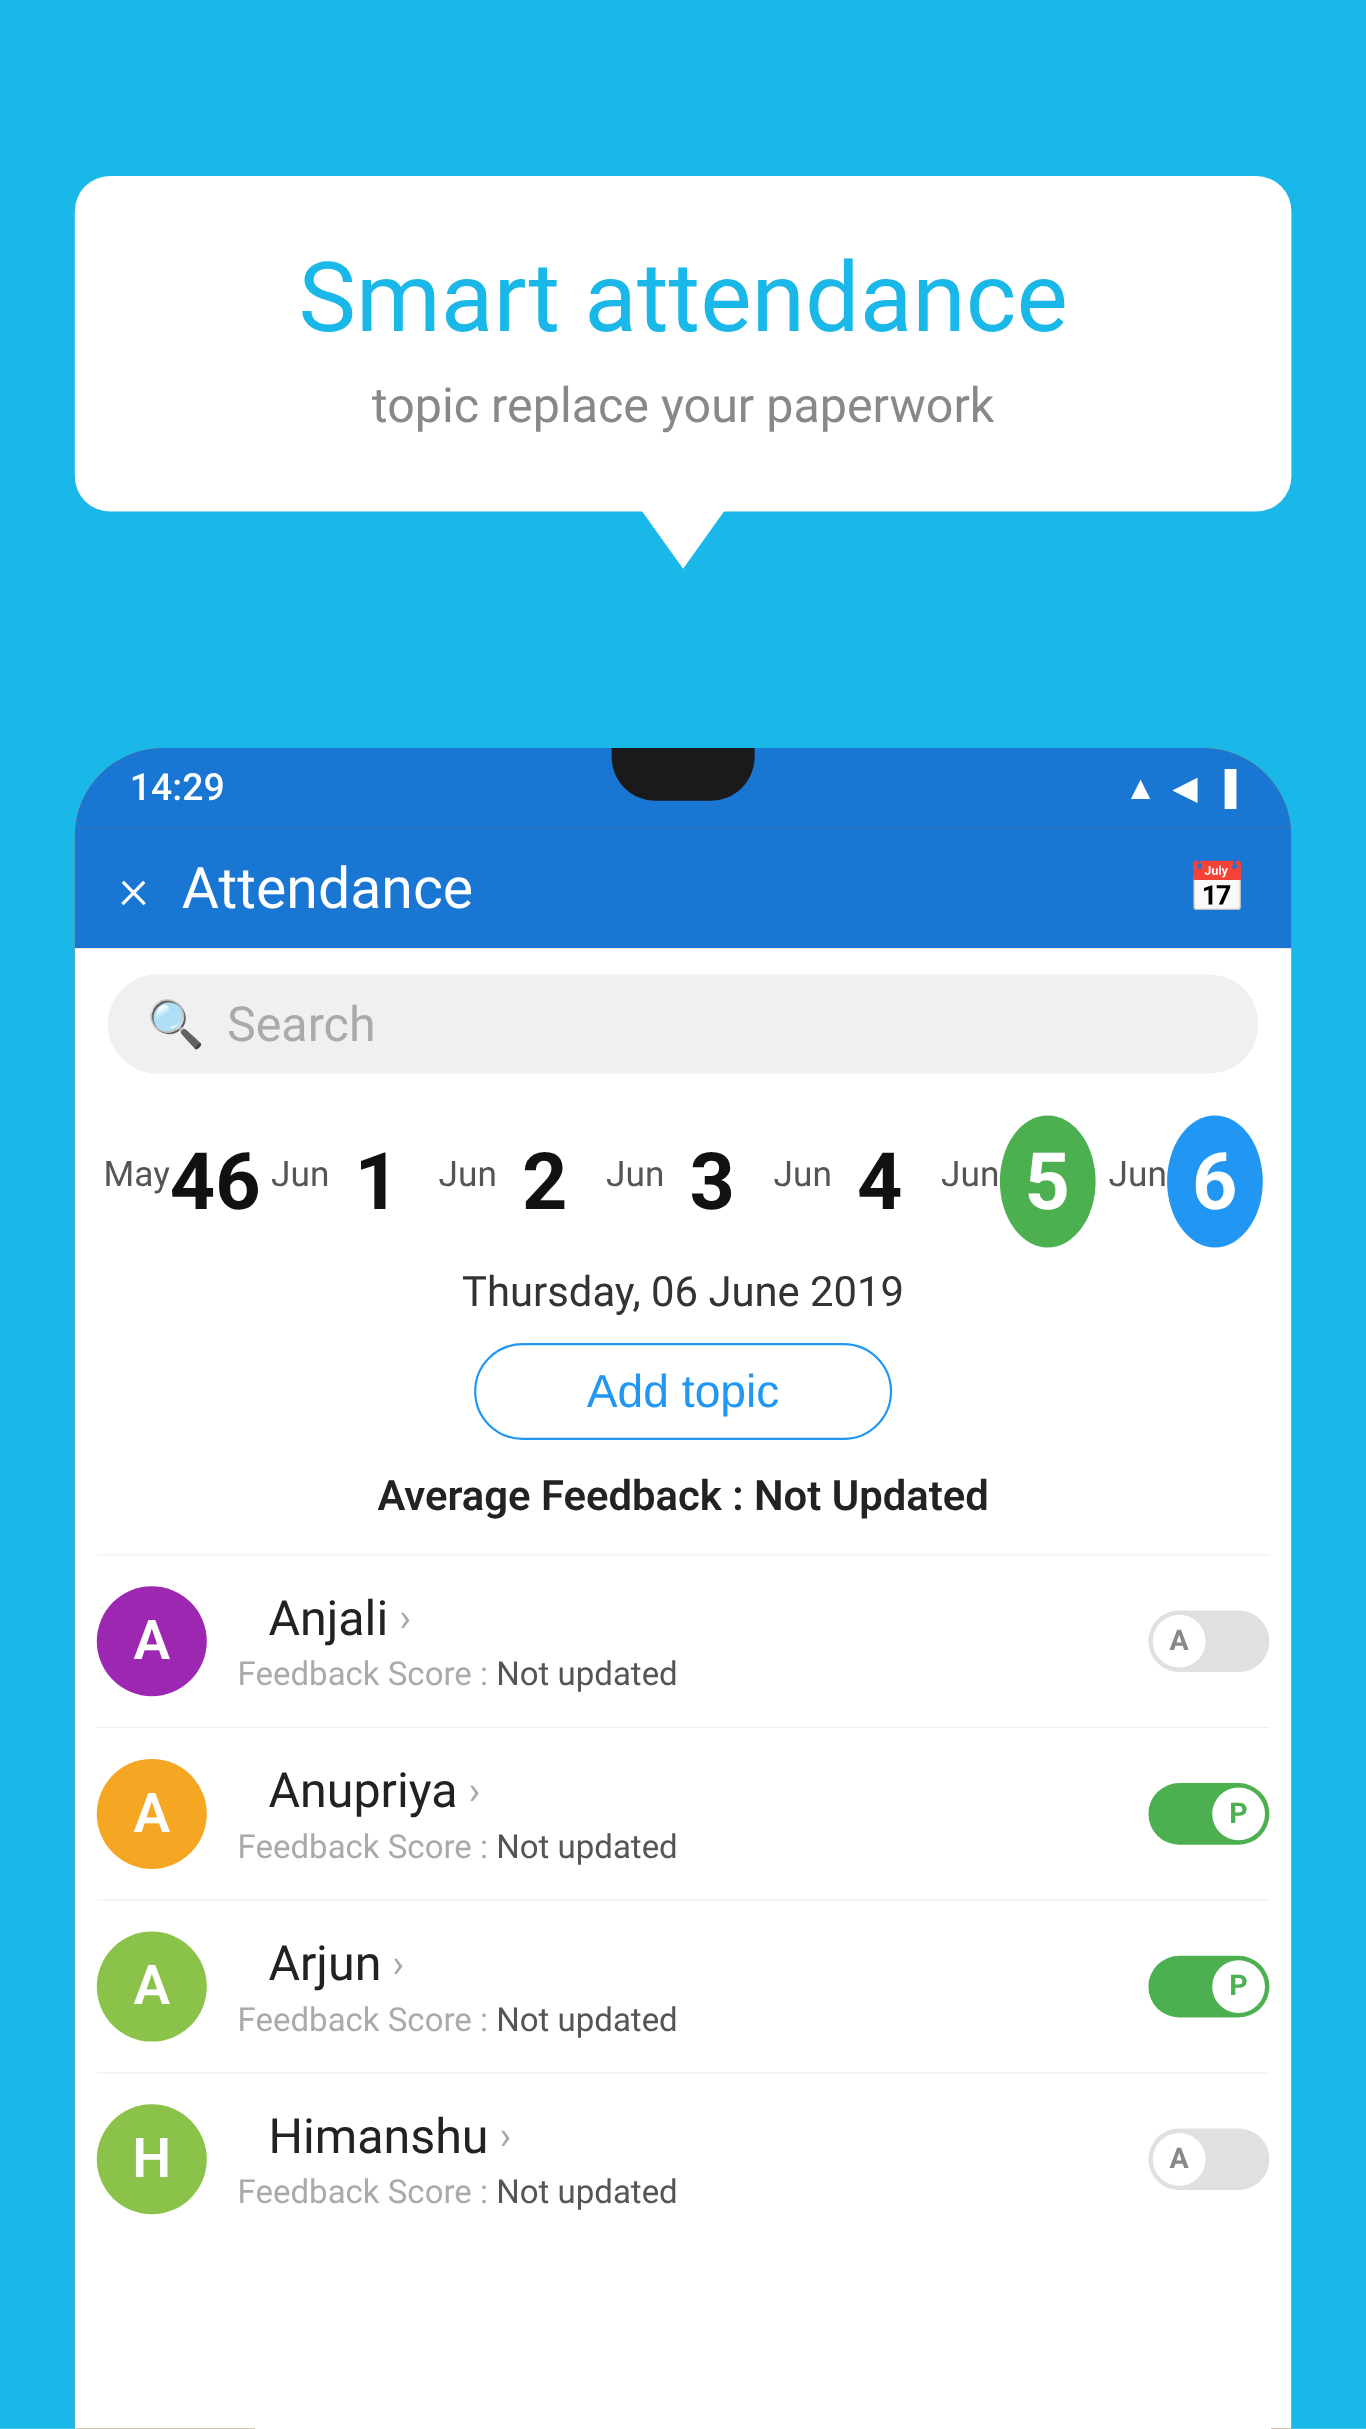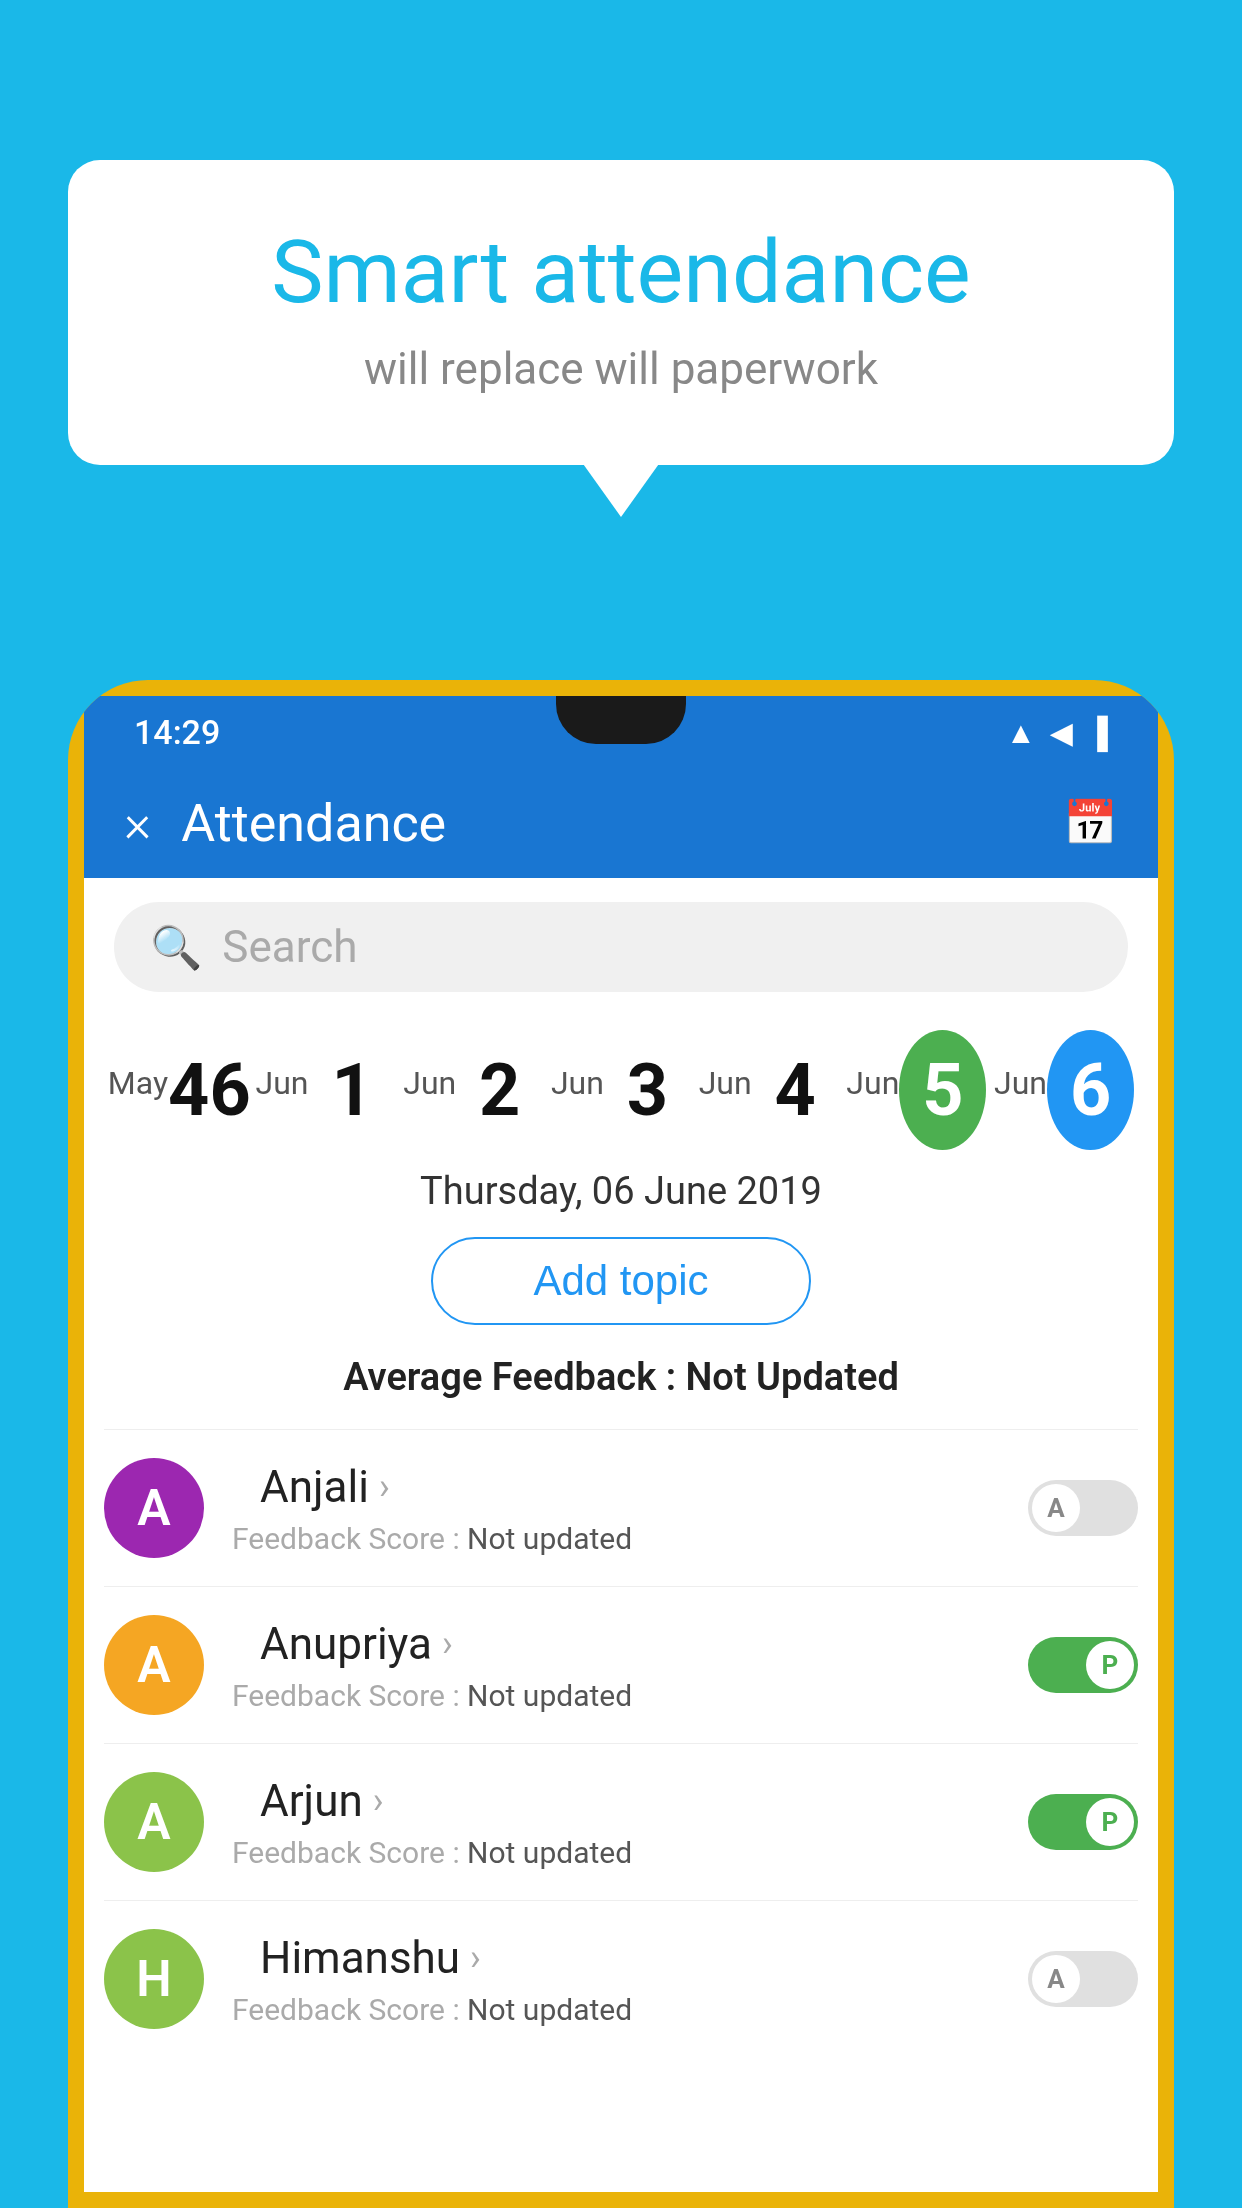--- a/index.html
+++ b/index.html
@@ -47,23 +47,23 @@
       font-weight: 400;
     }
 
     
     .phone-frame {
       position: absolute;
       top: 680px;
       left: 68px;
       right: 68px;
       bottom: 0;
-      background: #eab308;
+      background: #f97316;
       border-radius: 80px 80px 0 0;
-      padding: 16px;
+      padding: 0;
       overflow: hidden;
     }
 
     
     .status-bar {
       background: #1976d2;
       height: 72px;
       display: flex;
       align-items: center;
       justify-content: space-between;
@@ -304,21 +304,21 @@
     }
     .toggle-switch.on .toggle-knob {
       color: #4caf50;
     }
   </style>
 </head>
 <body>
 
 <div class="speech-bubble">
   <div class="bubble-title">Smart attendance</div>
-  <div class="bubble-subtitle">will replace will paperwork</div>
+  <div class="bubble-subtitle">topic replace your paperwork</div>
 </div>
 
 <div class="phone-frame">
 
   <div class="status-bar">
     <span class="status-time">14:29</span>
     <div class="status-icons">
       <span class="status-icon">▲</span>
       <span class="status-icon">◀</span>
       <span class="status-icon">▐</span>

